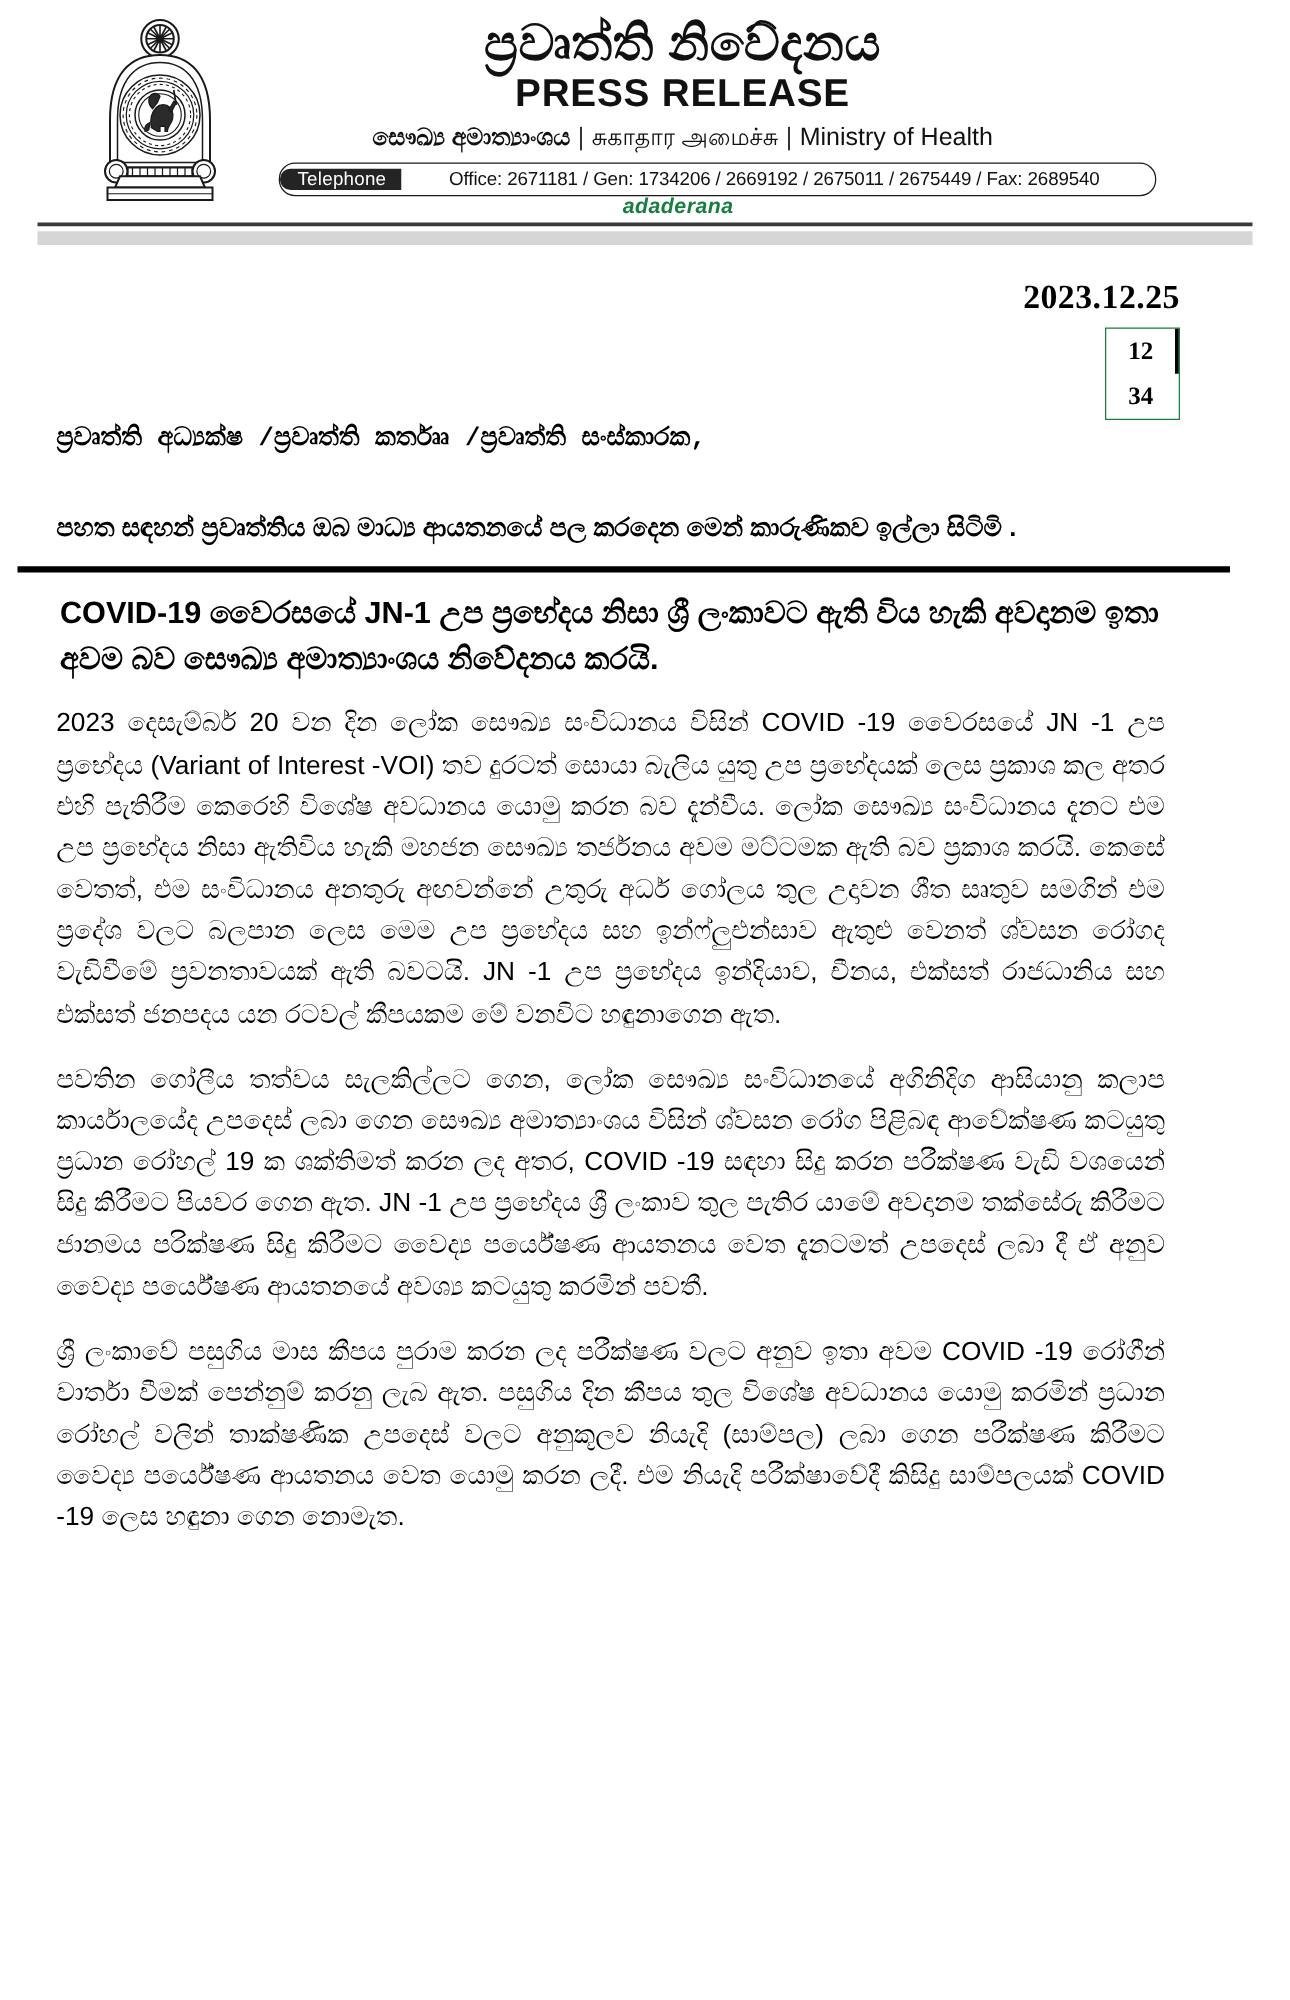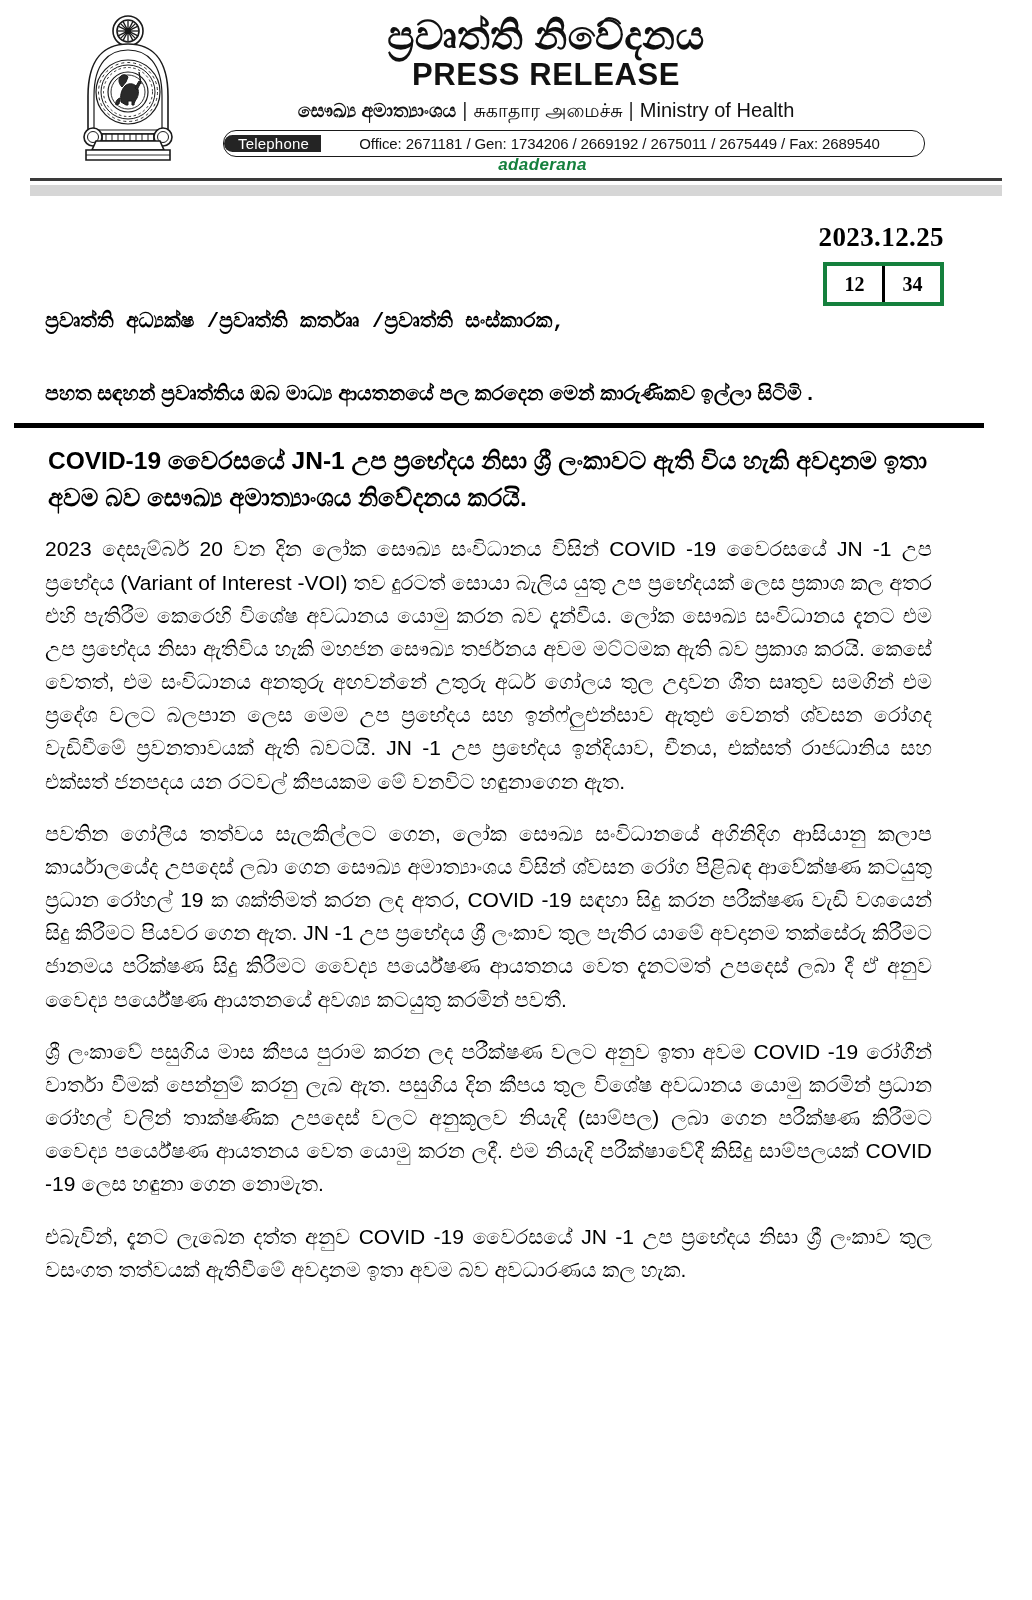--- a/index.html
+++ b/index.html
@@ -141,21 +141,22 @@
   }
   .doc-date {
     font-family: "Liberation Serif", serif;
     font-size: 27px;
     font-weight: bold;
     letter-spacing: 0.4px;
   }
   .refbox {
     display: inline-flex;
     margin-top: 9px;
-    border: 4px solid #15803d;
+    border: 1px solid #15803d;
+    flex-direction: column;
   }
   .refbox .cell {
     width: 55px;
     height: 36px;
     display: flex;
     align-items: center;
     justify-content: center;
     font-family: "Liberation Serif", serif;
     font-size: 20px;
     font-weight: bold;
@@ -312,16 +313,15 @@
     <div class="request">පහත සඳහන් ප්‍රවෘත්තිය ඔබ මාධ්‍ය ආයතනයේ පල කරදෙන මෙන් කාරුණිකව ඉල්ලා සිටිමි .</div>
   </div>
 
   <div class="head-rule"></div>
   <div class="headline">COVID-19 වෛරසයේ JN-1 උප ප්‍රභේදය නිසා ශ්‍රී ලංකාවට ඇති විය හැකි අවදානම ඉතා අවම බව සෞඛ්‍ය අමාත්‍යාංශය නිවේදනය කරයි.</div>
 
   <div class="body-copy">
     <p>2023 දෙසැම්බර් 20 වන දින ලෝක සෞඛ්‍ය සංවිධානය විසින් COVID -19 වෛරසයේ JN -1 උප ප්‍රභේදය (Variant of Interest -VOI) තව දුරටත් සොයා බැලිය යුතු උප ප්‍රභේදයක් ලෙස ප්‍රකාශ කල අතර එහි පැතිරීම කෙරෙහි විශේෂ අවධානය යොමු කරන බව දැන්වීය.  ලෝක සෞඛ්‍ය සංවිධානය දැනට එම  උප ප්‍රභේදය නිසා ඇතිවිය හැකි මහජන සෞඛ්‍ය තර්ජනය අවම මට්ටමක ඇති බව ප්‍රකාශ කරයි. කෙසේ වෙතත්, එම සංවිධානය අනතුරු අඟවන්නේ උතුරු අර්ධ ගෝලය තුල උදාවන ශීත සෘතුව සමගින් එම ප්‍රදේශ වලට බලපාන ලෙස මෙම උප ප්‍රභේදය සහ ඉන්ෆ්ලුඑන්සාව ඇතුළු වෙනත් ශ්වසන රෝගද වැඩිවීමේ ප්‍රවනතාවයක් ඇති බවටයි. JN -1 උප ප්‍රභේදය ඉන්දියාව, චීනය, එක්සත් රාජධානිය සහ එක්සත් ජනපදය යන රටවල් කීපයකම මේ වනවිට හඳුනාගෙන ඇත.</p>
     <p>පවතින ගෝලීය තත්වය සැලකිල්ලට ගෙන, ලෝක සෞඛ්‍ය සංවිධානයේ අගිනිදිග ආසියානු කලාප කාර්යාලයේද උපදෙස් ලබා ගෙන සෞඛ්‍ය අමාත්‍යාංශය විසින් ශ්වසන රෝග පිළිබඳ ආවේක්ෂණ කටයුතු ප්‍රධාන රෝහල් 19 ක ශක්තිමත් කරන ලද අතර, COVID -19 සඳහා සිදු කරන පරීක්ෂණ වැඩි වශයෙන් සිදු කිරීමට පියවර ගෙන ඇත. JN -1 උප ප්‍රභේදය ශ්‍රී ලංකාව තුල පැතිර යාමේ අවදානම තක්සේරු කිරීමට ජානමය පරික්ෂණ සිදු කිරීමට වෛද්‍ය පර්යේෂණ ආයතනය වෙත දැනටමත් උපදෙස් ලබා දී ඒ අනුව වෛද්‍ය පර්යේෂණ ආයතනයේ අවශ්‍ය කටයුතු කරමින් පවතී.</p>
     <p>ශ්‍රී ලංකාවේ පසුගිය මාස කීපය පුරාම කරන ලද පරීක්ෂණ වලට අනුව ඉතා අවම COVID -19 රෝගීන් වාර්තා වීමක් පෙන්නුම් කරනු ලැබ ඇත.  පසුගිය දින කීපය තුල විශේෂ අවධානය යොමු කරමින් ප්‍රධාන රෝහල් වලින් තාක්ෂණික උපදෙස් වලට අනුකූලව නියැදි (සාම්පල) ලබා ගෙන පරීක්ෂණ කිරීමට වෛද්‍ය පර්යේෂණ ආයතනය වෙත යොමු කරන ලදී. එම නියැදි පරීක්ෂාවේදී කිසිදු සාම්පලයක් COVID -19  ලෙස හඳුනා ගෙන නොමැත.</p>
-    <p>එබැවින්, දැනට ලැබෙන දත්ත අනුව COVID -19 වෛරසයේ JN -1 උප ප්‍රභේදය නිසා ශ්‍රී ලංකාව තුල වසංගත තත්වයක් ඇතිවීමේ අවදානම ඉතා අවම බව අවධාරණය කල හැක.</p>
   </div>
 
 </div>
 
 </body></html>

